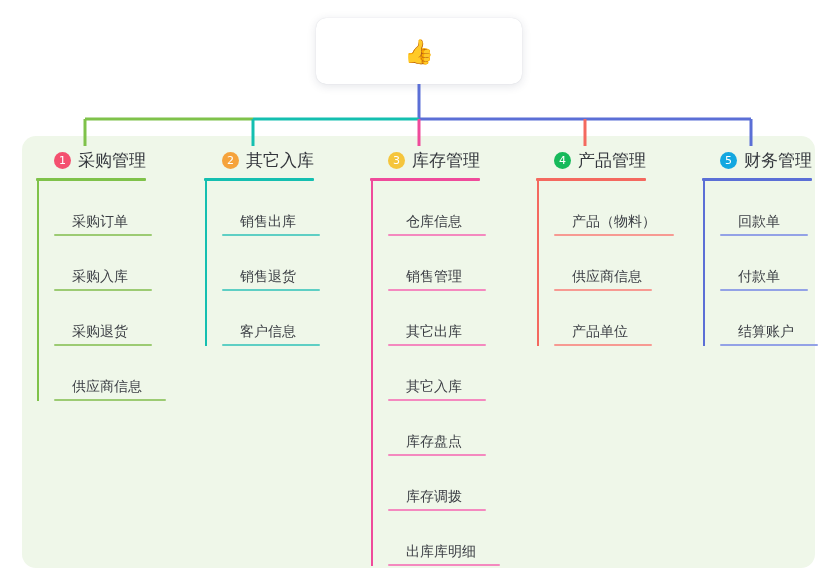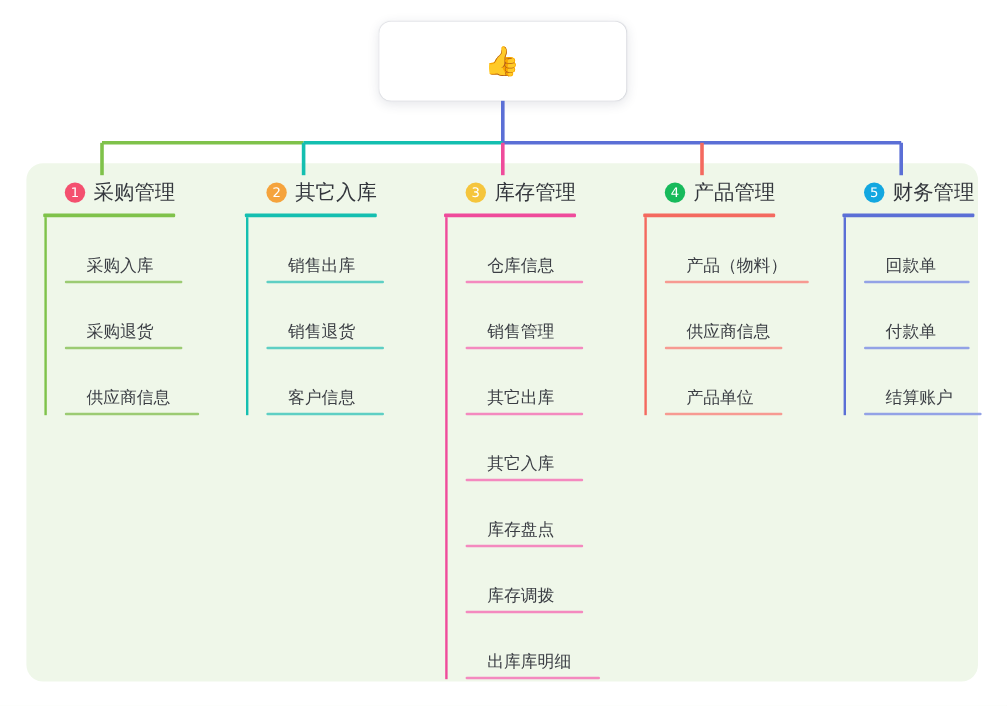--- a/index.html
+++ b/index.html
@@ -170,20 +170,24 @@
 
   <div class="column" style="left:36px;width:150px;">
     <div class="col-header">
       <span class="badge" style="background:#f4506f;">1</span>
       <span class="col-title">采购管理</span>
     </div>
     <div class="header-rule" style="background:#7fc24a;width:110px;"></div>
     <div class="leaves">
       <div class="spine" style="background:#7fc24a;"></div>
       <div class="leaf">
+        <span class="leaf-label">采购订单</span>
+        <div class="leaf-rule" style="background:#9ccb73;width:98px;"></div>
+      </div>
+      <div class="leaf">
         <span class="leaf-label">采购入库</span>
         <div class="leaf-rule" style="background:#9ccb73;width:98px;"></div>
       </div>
       <div class="leaf">
         <span class="leaf-label">采购退货</span>
         <div class="leaf-rule" style="background:#9ccb73;width:98px;"></div>
       </div>
       <div class="leaf">
         <span class="leaf-label">供应商信息</span>
         <div class="leaf-rule" style="background:#9ccb73;width:112px;"></div>

